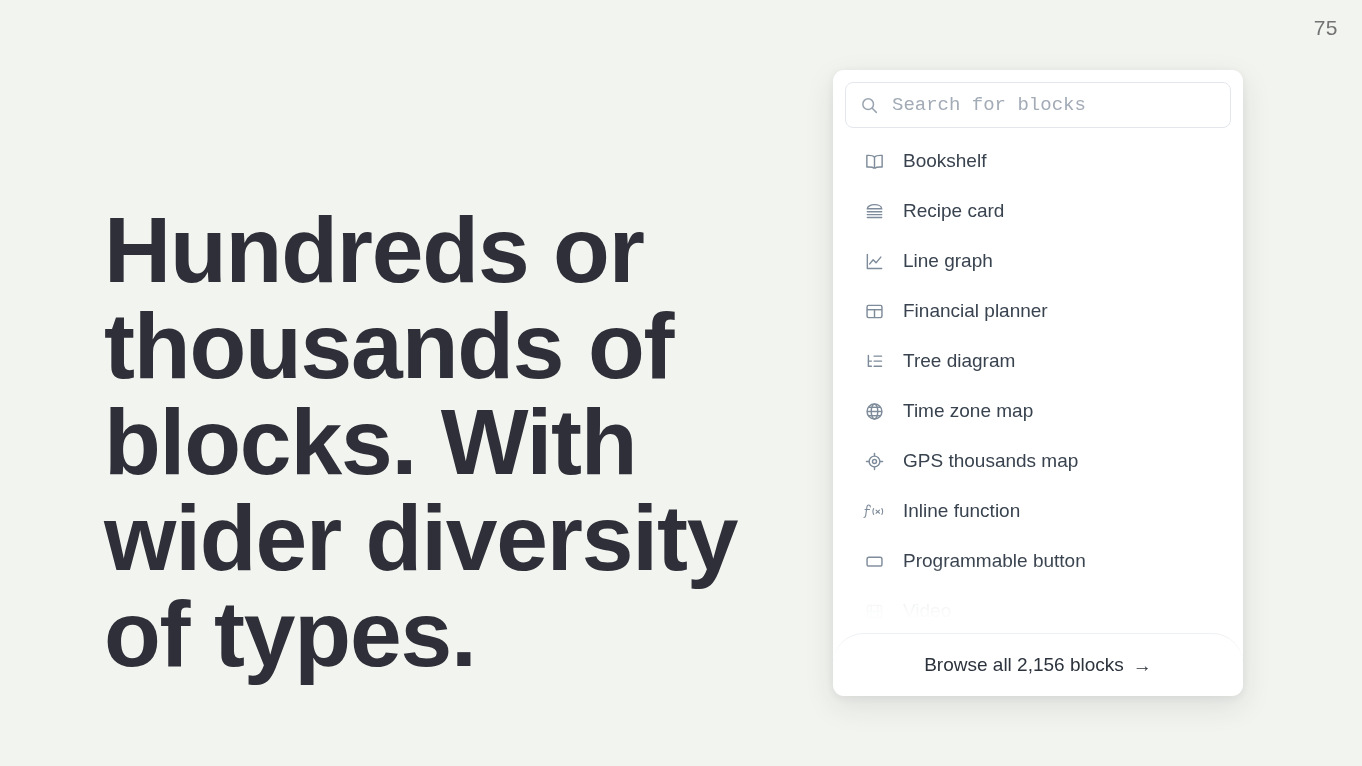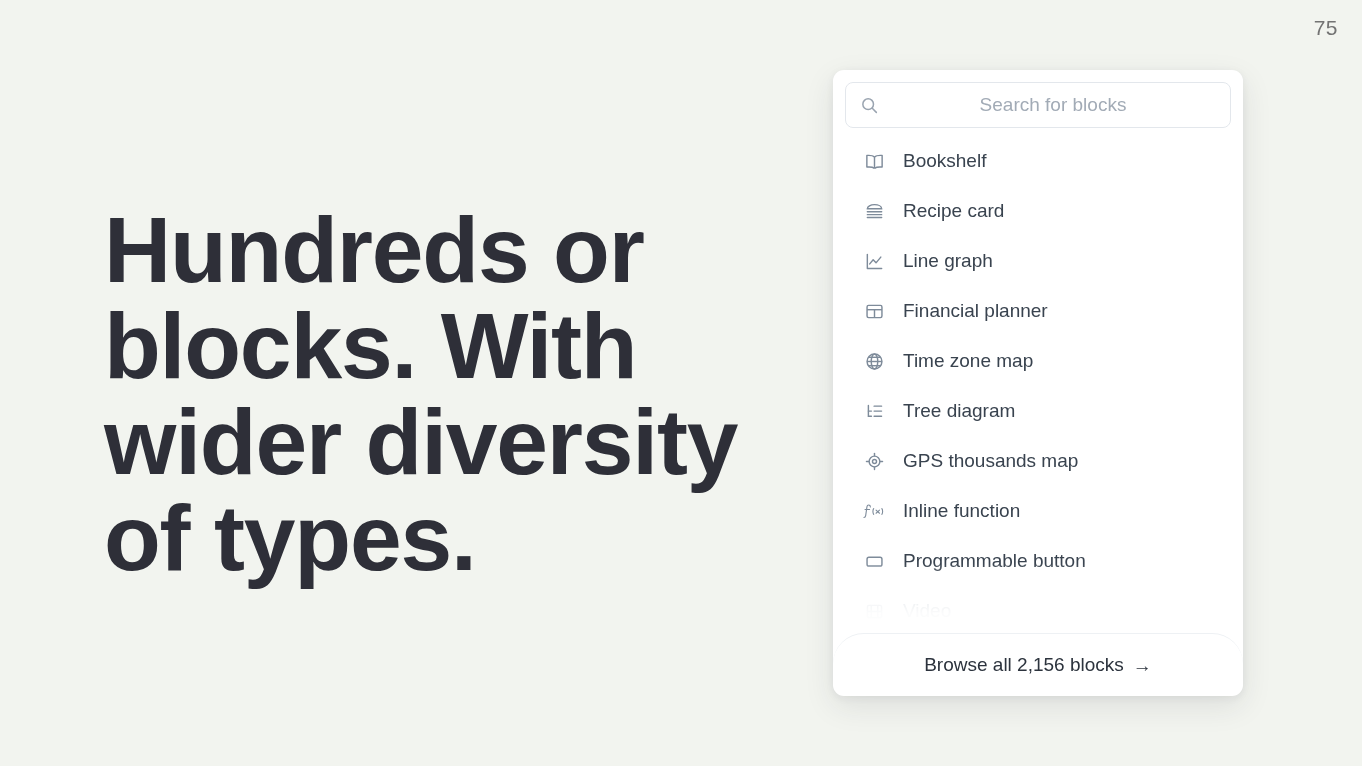--- a/index.html
+++ b/index.html
@@ -73,26 +73,25 @@
   .search-box .s-icon {
     flex: 0 0 auto;
     display: flex;
     align-items: center;
     margin-right: 11px;
     color: #9aa4b0;
   }
   .search-box input {
     border: none;
     outline: none;
-    font-family: Liberation Sans, sans-serif;
+    font-family: Liberation Mono, monospace;
     font-size: 19px;
     color: #39414d;
     width: 100%;
     background: transparent;
-    text-align: center;
   }
   .search-box input::placeholder {
     color: #a2abb6;
   }
 
   
   .list-region {
     position: relative;
     flex: 1 1 auto;
     overflow: hidden;
@@ -161,20 +160,21 @@
     color: #2c333d;
   }
 </style>
 </head>
 <body>
 
 <div class="page-number">75</div>
 
 <h1 class="headline">
   <span>Hundreds or</span>
+  <span>thousands of</span>
   <span>blocks. With</span>
   <span>wider diversity</span>
   <span>of types.</span>
 </h1>
 
 <div class="palette">
 
   <div class="search-wrap">
     <div class="search-box">
       <span class="s-icon">
@@ -229,42 +229,42 @@
             <rect x="3.2" y="4.6" width="15.6" height="12.8" rx="1.6"></rect>
             <line x1="3.2" y1="9.1" x2="18.8" y2="9.1"></line>
             <line x1="11" y1="9.1" x2="11" y2="17.4"></line>
           </svg>
         </span>
         <span class="b-label">Financial planner</span>
       </li>
 
       <li class="block-item">
         <span class="b-icon">
+          <svg width="21" height="21" viewBox="0 0 22 22" fill="none" stroke="currentColor" stroke-width="1.5" stroke-linecap="round">
+            <path d="M4.6 4.6v11.4h3.2"></path>
+            <path d="M4.6 10.6h3.2"></path>
+            <line x1="10.6" y1="5.4" x2="18.4" y2="5.4"></line>
+            <line x1="10.6" y1="10.6" x2="18.4" y2="10.6"></line>
+            <line x1="10.6" y1="16" x2="18.4" y2="16"></line>
+          </svg>
+        </span>
+        <span class="b-label">Tree diagram</span>
+      </li>
+
+      <li class="block-item">
+        <span class="b-icon">
           <svg width="21" height="21" viewBox="0 0 22 22" fill="none" stroke="currentColor" stroke-width="1.5">
             <circle cx="11" cy="11" r="7.8"></circle>
             <ellipse cx="11" cy="11" rx="3.4" ry="7.8"></ellipse>
             <line x1="3.2" y1="11" x2="18.8" y2="11"></line>
             <line x1="4.6" y1="6.6" x2="17.4" y2="6.6"></line>
             <line x1="4.6" y1="15.4" x2="17.4" y2="15.4"></line>
           </svg>
         </span>
         <span class="b-label">Time zone map</span>
-      </li>
-
-      <li class="block-item">
-        <span class="b-icon">
-          <svg width="21" height="21" viewBox="0 0 22 22" fill="none" stroke="currentColor" stroke-width="1.5" stroke-linecap="round">
-            <path d="M4.6 4.6v11.4h3.2"></path>
-            <path d="M4.6 10.6h3.2"></path>
-            <line x1="10.6" y1="5.4" x2="18.4" y2="5.4"></line>
-            <line x1="10.6" y1="10.6" x2="18.4" y2="10.6"></line>
-            <line x1="10.6" y1="16" x2="18.4" y2="16"></line>
-          </svg>
-        </span>
-        <span class="b-label">Tree diagram</span>
       </li>
 
       <li class="block-item">
         <span class="b-icon">
           <svg width="21" height="21" viewBox="0 0 22 22" fill="none" stroke="currentColor" stroke-width="1.5" stroke-linecap="round">
             <circle cx="11" cy="11" r="5.6"></circle>
             <circle cx="11" cy="11" r="2.1"></circle>
             <line x1="11" y1="2.6" x2="11" y2="5"></line>
             <line x1="11" y1="17" x2="11" y2="19.4"></line>
             <line x1="2.6" y1="11" x2="5" y2="11"></line>

